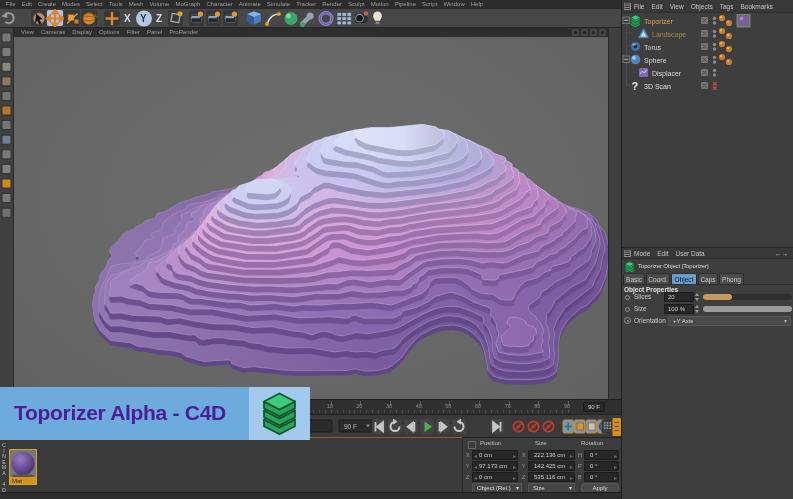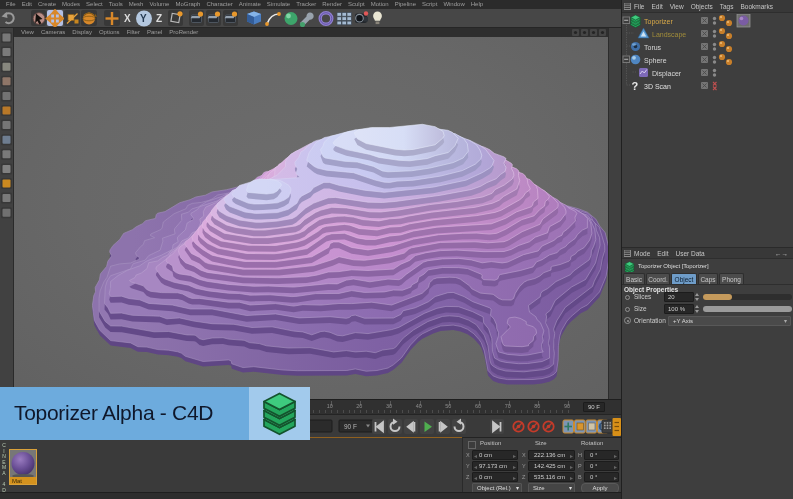--- a/index.html
+++ b/index.html
@@ -29,22 +29,22 @@
  font-size:6.5px;line-height:12px;border-top:1px solid #2a2a2a;border-bottom:1px solid #2e2e2e;white-space:nowrap}
 #ammenu span{margin-left:7px}
 .tab{position:absolute;top:0;height:11px;background:#4c4c4c;color:#c8c8c8;font-size:6.5px;
  line-height:11px;text-align:center;border:1px solid #2e2e2e;border-bottom:none;border-radius:2px 2px 0 0}
 .tab.act{background:#6e9cc8;color:#0d1d2e}
 .field{position:absolute;background:#272727;border:1px solid #1c1c1c;color:#cfcfcf;
  font-size:6px;line-height:8px;border-radius:1px;white-space:nowrap;overflow:hidden}
 .fl{color:#9a9a9a;font-size:5.5px}
 #banner{left:0;top:387px;width:310px;height:53px;background:#6dabdd}
 #bannerbox{position:absolute;left:249px;top:0;width:61px;height:53px;background:#a2caec}
-#bannertxt{position:absolute;left:14px;top:0;width:240px;height:53px;color:#0f172a;
- font-size:21px;font-weight:400;line-height:52px;letter-spacing:-0.3px;white-space:nowrap}
+#bannertxt{position:absolute;left:14px;top:0;width:240px;height:53px;color:#4c1d95;
+ font-size:21px;font-weight:700;line-height:52px;letter-spacing:-0.3px;white-space:nowrap}
 .tick{position:absolute;top:1px;width:1px;height:5px;background:#5a5a5a}
 .rlab{position:absolute;top:3px;font-size:5.5px;color:#8d8d8d}
 .vtext{position:absolute;left:0px;top:5px;width:8px;color:#b9cbb4;font-size:5px;line-height:5.6px;
  text-align:center;letter-spacing:0}
 </style></head><body>
 <div id="app">
     <div id="menubar" class="abs"><span>File</span><span>Edit</span><span>Create</span><span>Modes</span><span>Select</span><span>Tools</span><span>Mesh</span><span>Volume</span><span>MoGraph</span><span>Character</span><span>Animate</span><span>Simulate</span><span>Tracker</span><span>Render</span><span>Sculpt</span><span>Motion</span><span>Pipeline</span><span>Script</span><span>Window</span><span>Help</span></div>
     <div id="toolbar" class="abs">
       <svg width="621" height="18" viewBox="0 0 621 18" style="position:absolute;left:0;top:0">
         <path d="M4 7.5 a5 5 0 1 1 1.5 5.5" fill="none" stroke="#999999" stroke-width="2"></path>

